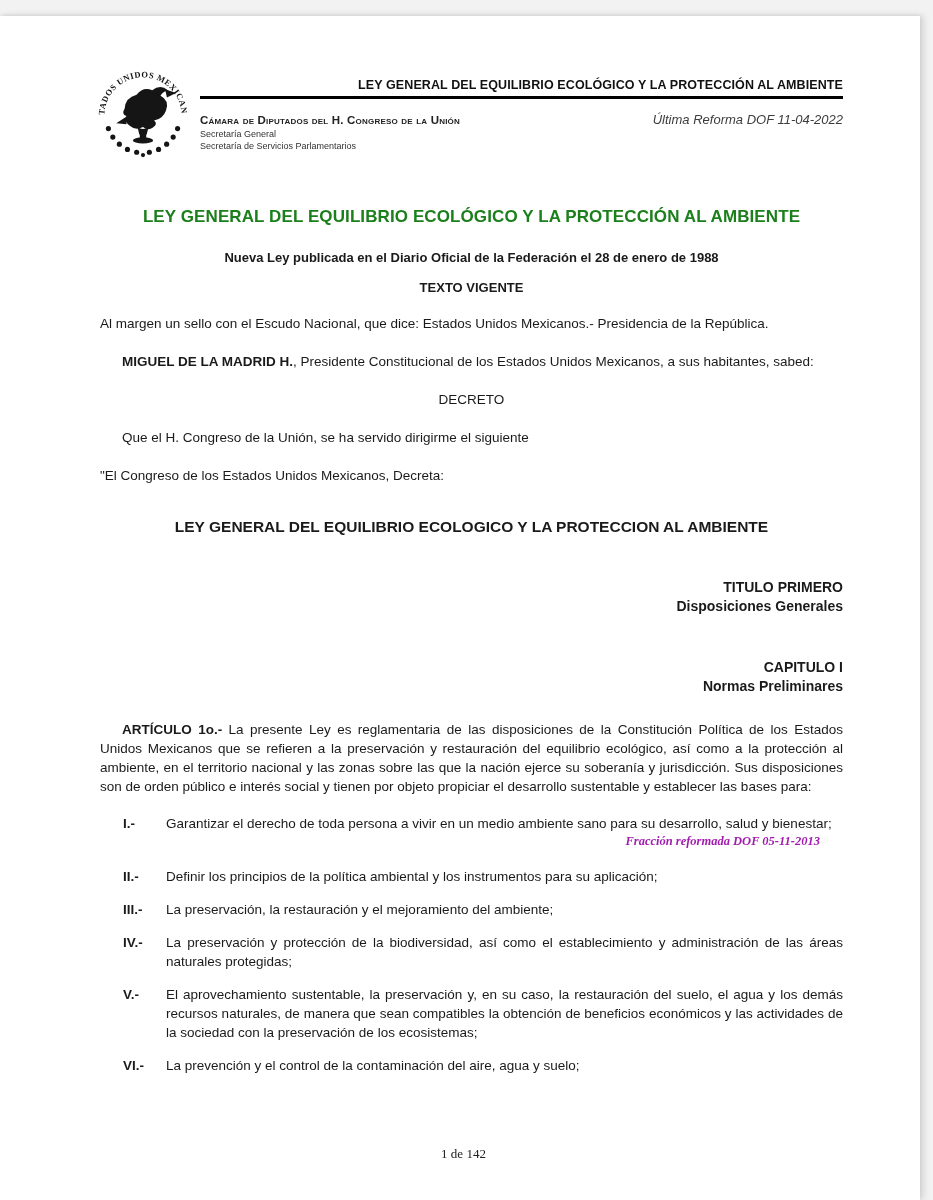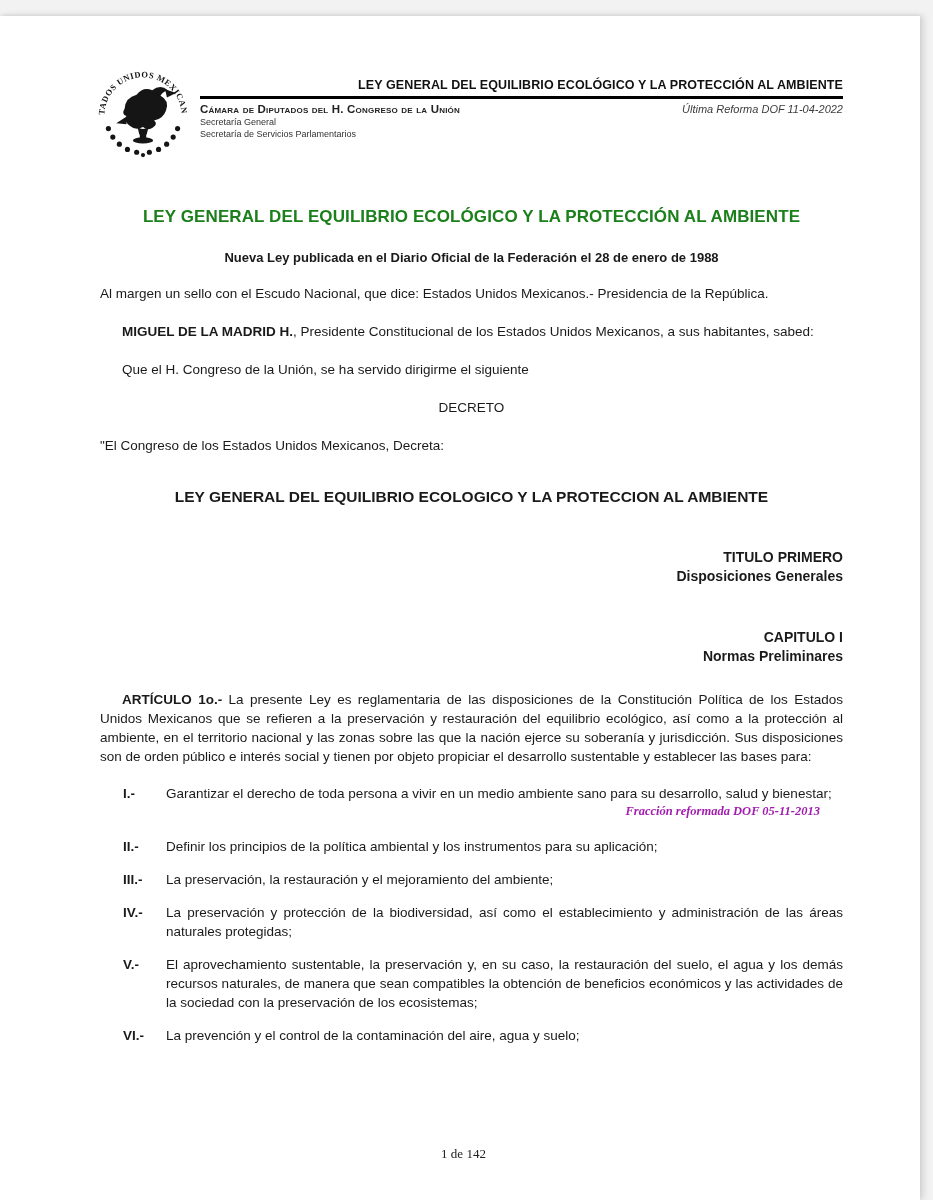--- a/index.html
+++ b/index.html
@@ -23,21 +23,21 @@
   .header-text { margin-left:100px; padding-top:10px; }
   .header-title {
     font-size:12.5px; font-weight:bold; text-align:right; letter-spacing:0.1px;
     padding-bottom:4px; border-bottom:3px solid #000; color:#111;
   }
   .header-row { display:flex; justify-content:space-between; align-items:baseline; margin-top:4px; }
   .org {
     font-size:11.5px; font-weight:bold; font-variant:small-caps;
     letter-spacing:0.2px; color:#222;
   }
-  .reform-top { font-size:11px; font-style:italic; color:#3c3c3c; }
+  .reform-top { font-size:13px; font-style:italic; color:#3c3c3c;margin-top:9px; }
   .dept { font-size:9px; color:#333; line-height:11.5px; }
   .dept.first { margin-top:2px; }
 
   
   .green-title {
     margin-top:43px; text-align:center; font-weight:bold; font-size:17px;
     letter-spacing:0.1px;
   }
   .pub-line   { margin-top:23px; text-align:center; font-weight:bold; font-size:13px; }
   .vigente    { margin-top:15px; text-align:center; font-weight:bold; font-size:13px; }
@@ -111,29 +111,30 @@
             <span class="org">Cámara de Diputados del H. Congreso de la Unión</span>
             <span class="reform-top">Última Reforma DOF 11-04-2022</span>
           </div>
           <div class="dept first">Secretaría General</div>
           <div class="dept">Secretaría de Servicios Parlamentarios</div>
         </div>
       </div>
 
       <div class="green-title" style="color:#1b7f1b">LEY GENERAL DEL EQUILIBRIO ECOLÓGICO Y LA PROTECCIÓN AL AMBIENTE</div>
       <div class="pub-line">Nueva Ley publicada en el Diario Oficial de la Federación el 28 de enero de 1988</div>
+      <div class="vigente">TEXTO VIGENTE</div>
 
       <div class="body-text">
         <p class="para first-para">Al margen un sello con el Escudo Nacional, que dice: Estados Unidos Mexicanos.- Presidencia de la República.</p>
 
         <p class="para indent"><b>MIGUEL DE LA MADRID H.</b><span>, Presidente Constitucional de los Estados Unidos Mexicanos, a sus habitantes, sabed:</span></p>
 
+        <p class="para center">DECRETO</p>
+
         <p class="para indent">Que el H. Congreso de la Unión, se ha servido dirigirme el siguiente</p>
-
-        <p class="para center">DECRETO</p>
 
         <p class="para">"El Congreso de los Estados Unidos Mexicanos, Decreta:</p>
 
         <p class="law-title">LEY GENERAL DEL EQUILIBRIO ECOLOGICO Y LA PROTECCION AL AMBIENTE</p>
 
         <p class="sec-head">
           <span>TITULO PRIMERO</span><br>
           <span>Disposiciones Generales</span>
         </p>
 

